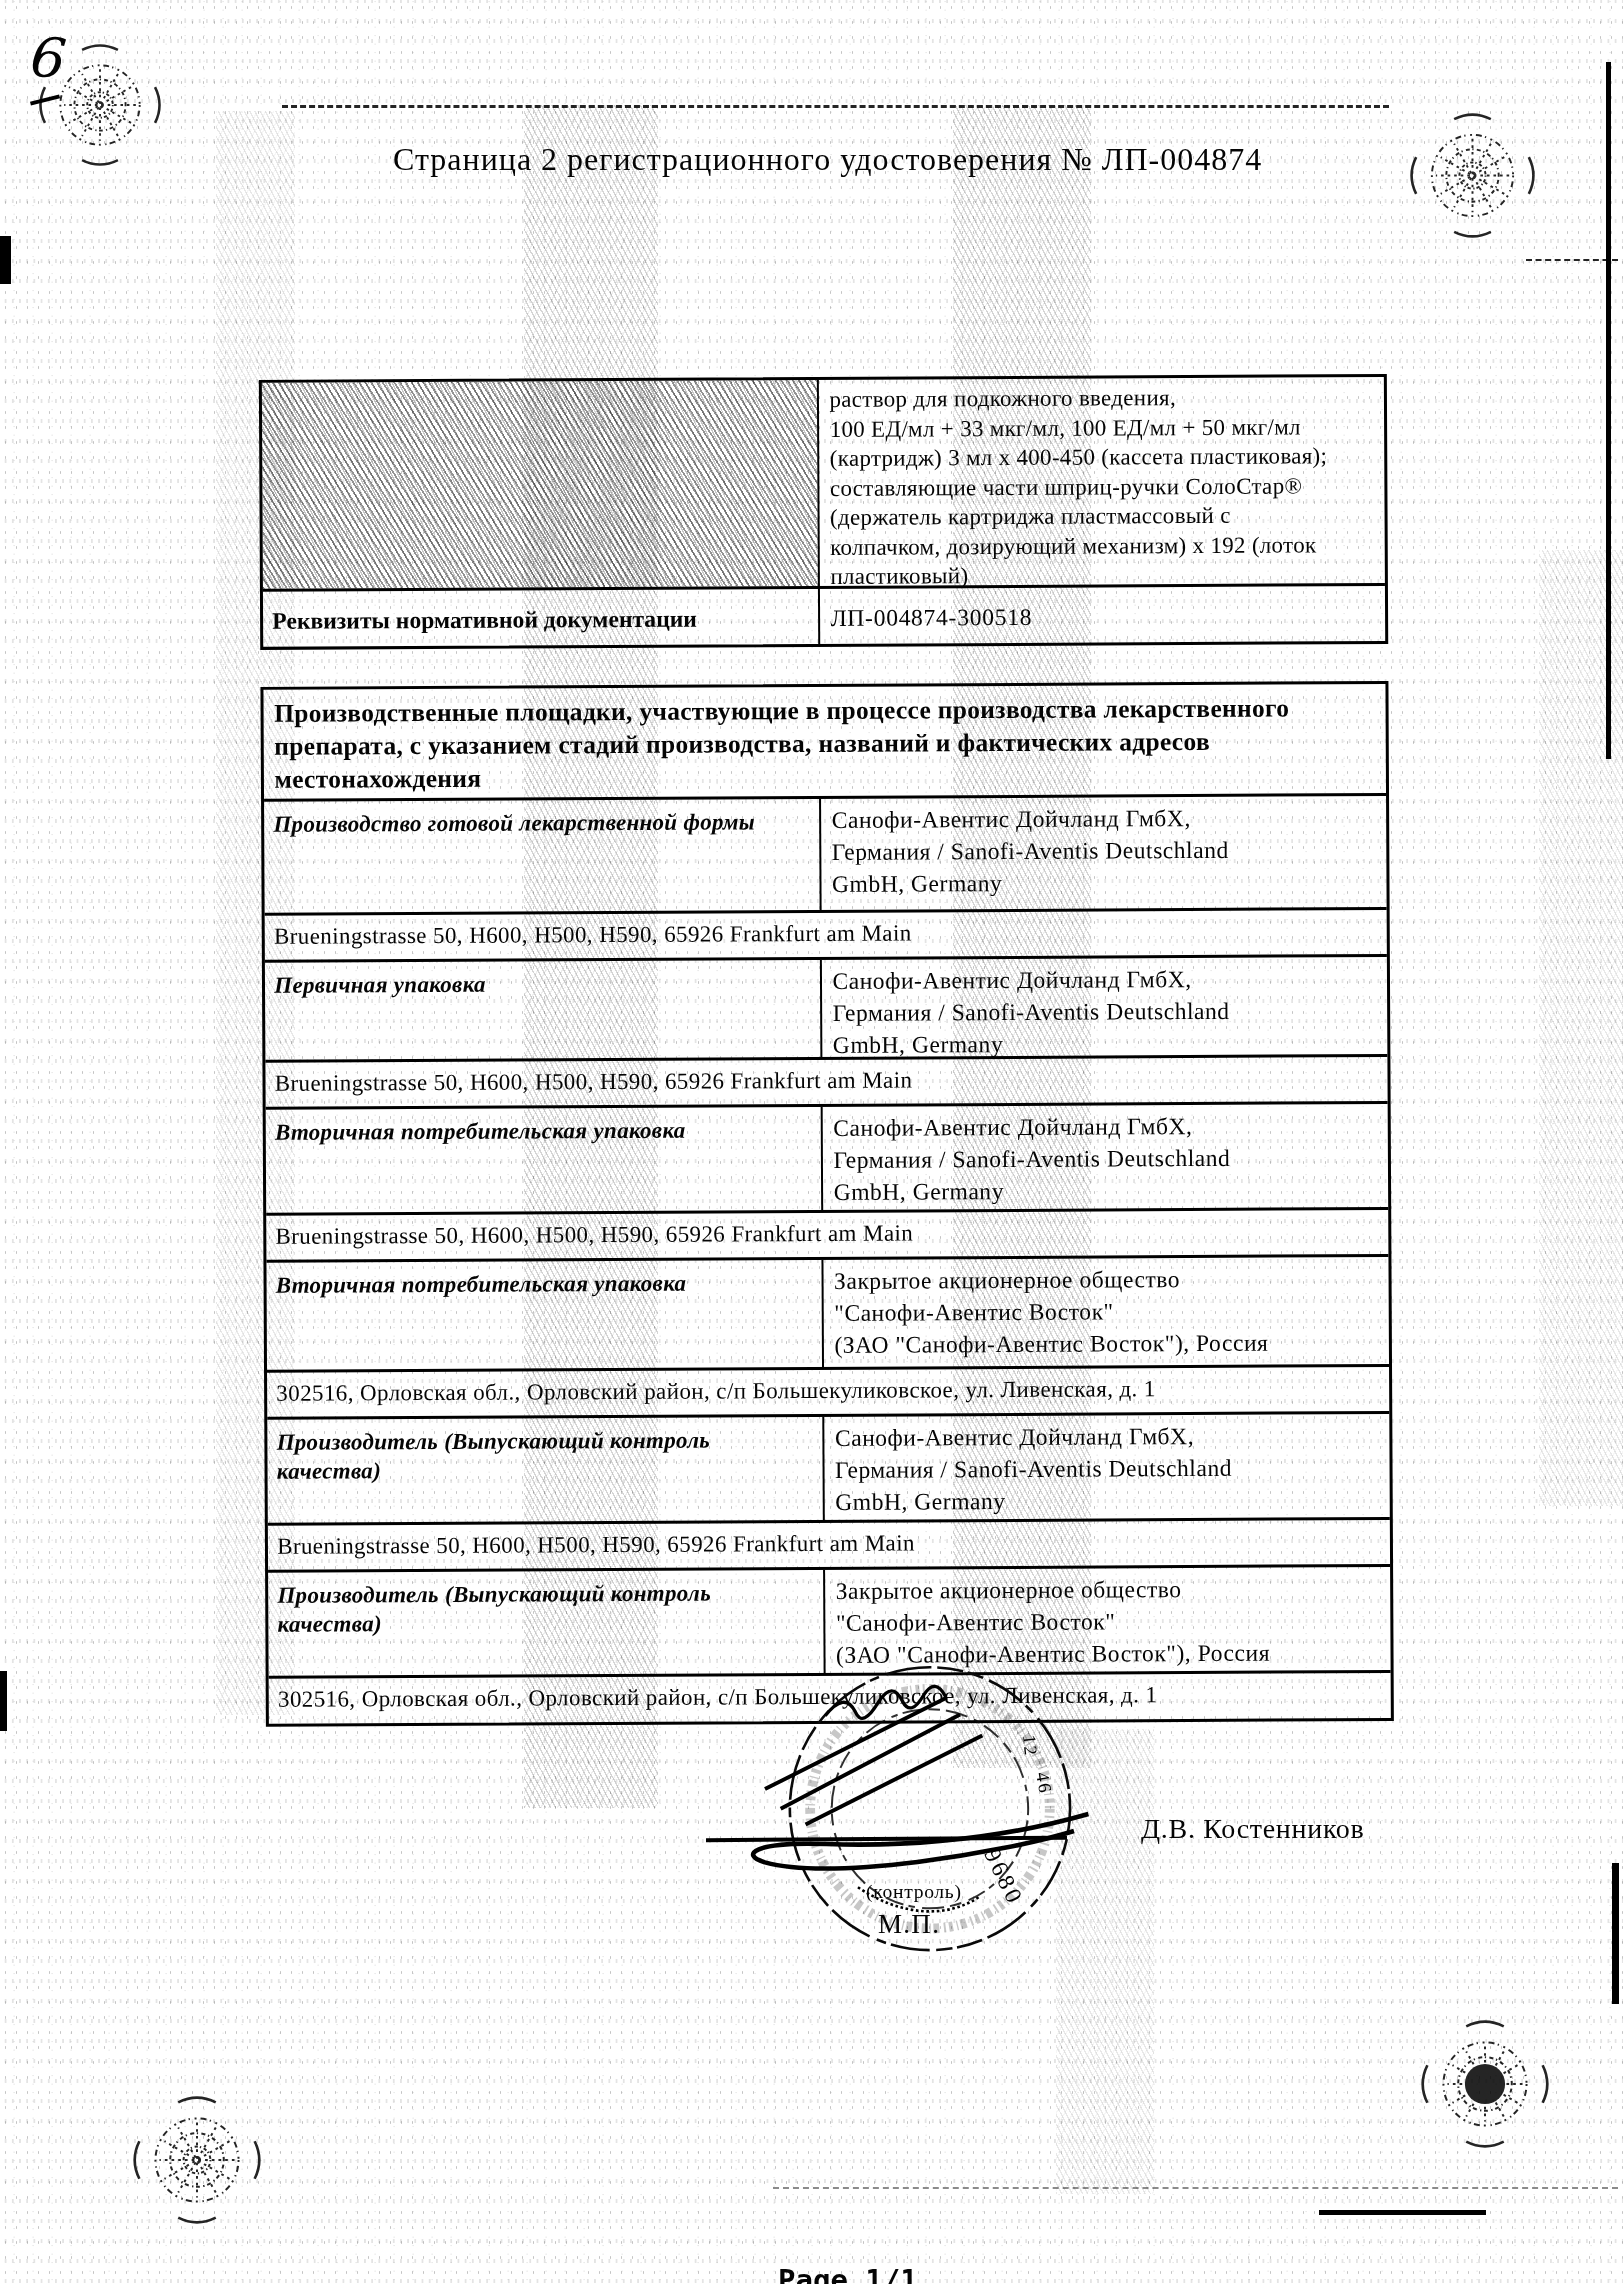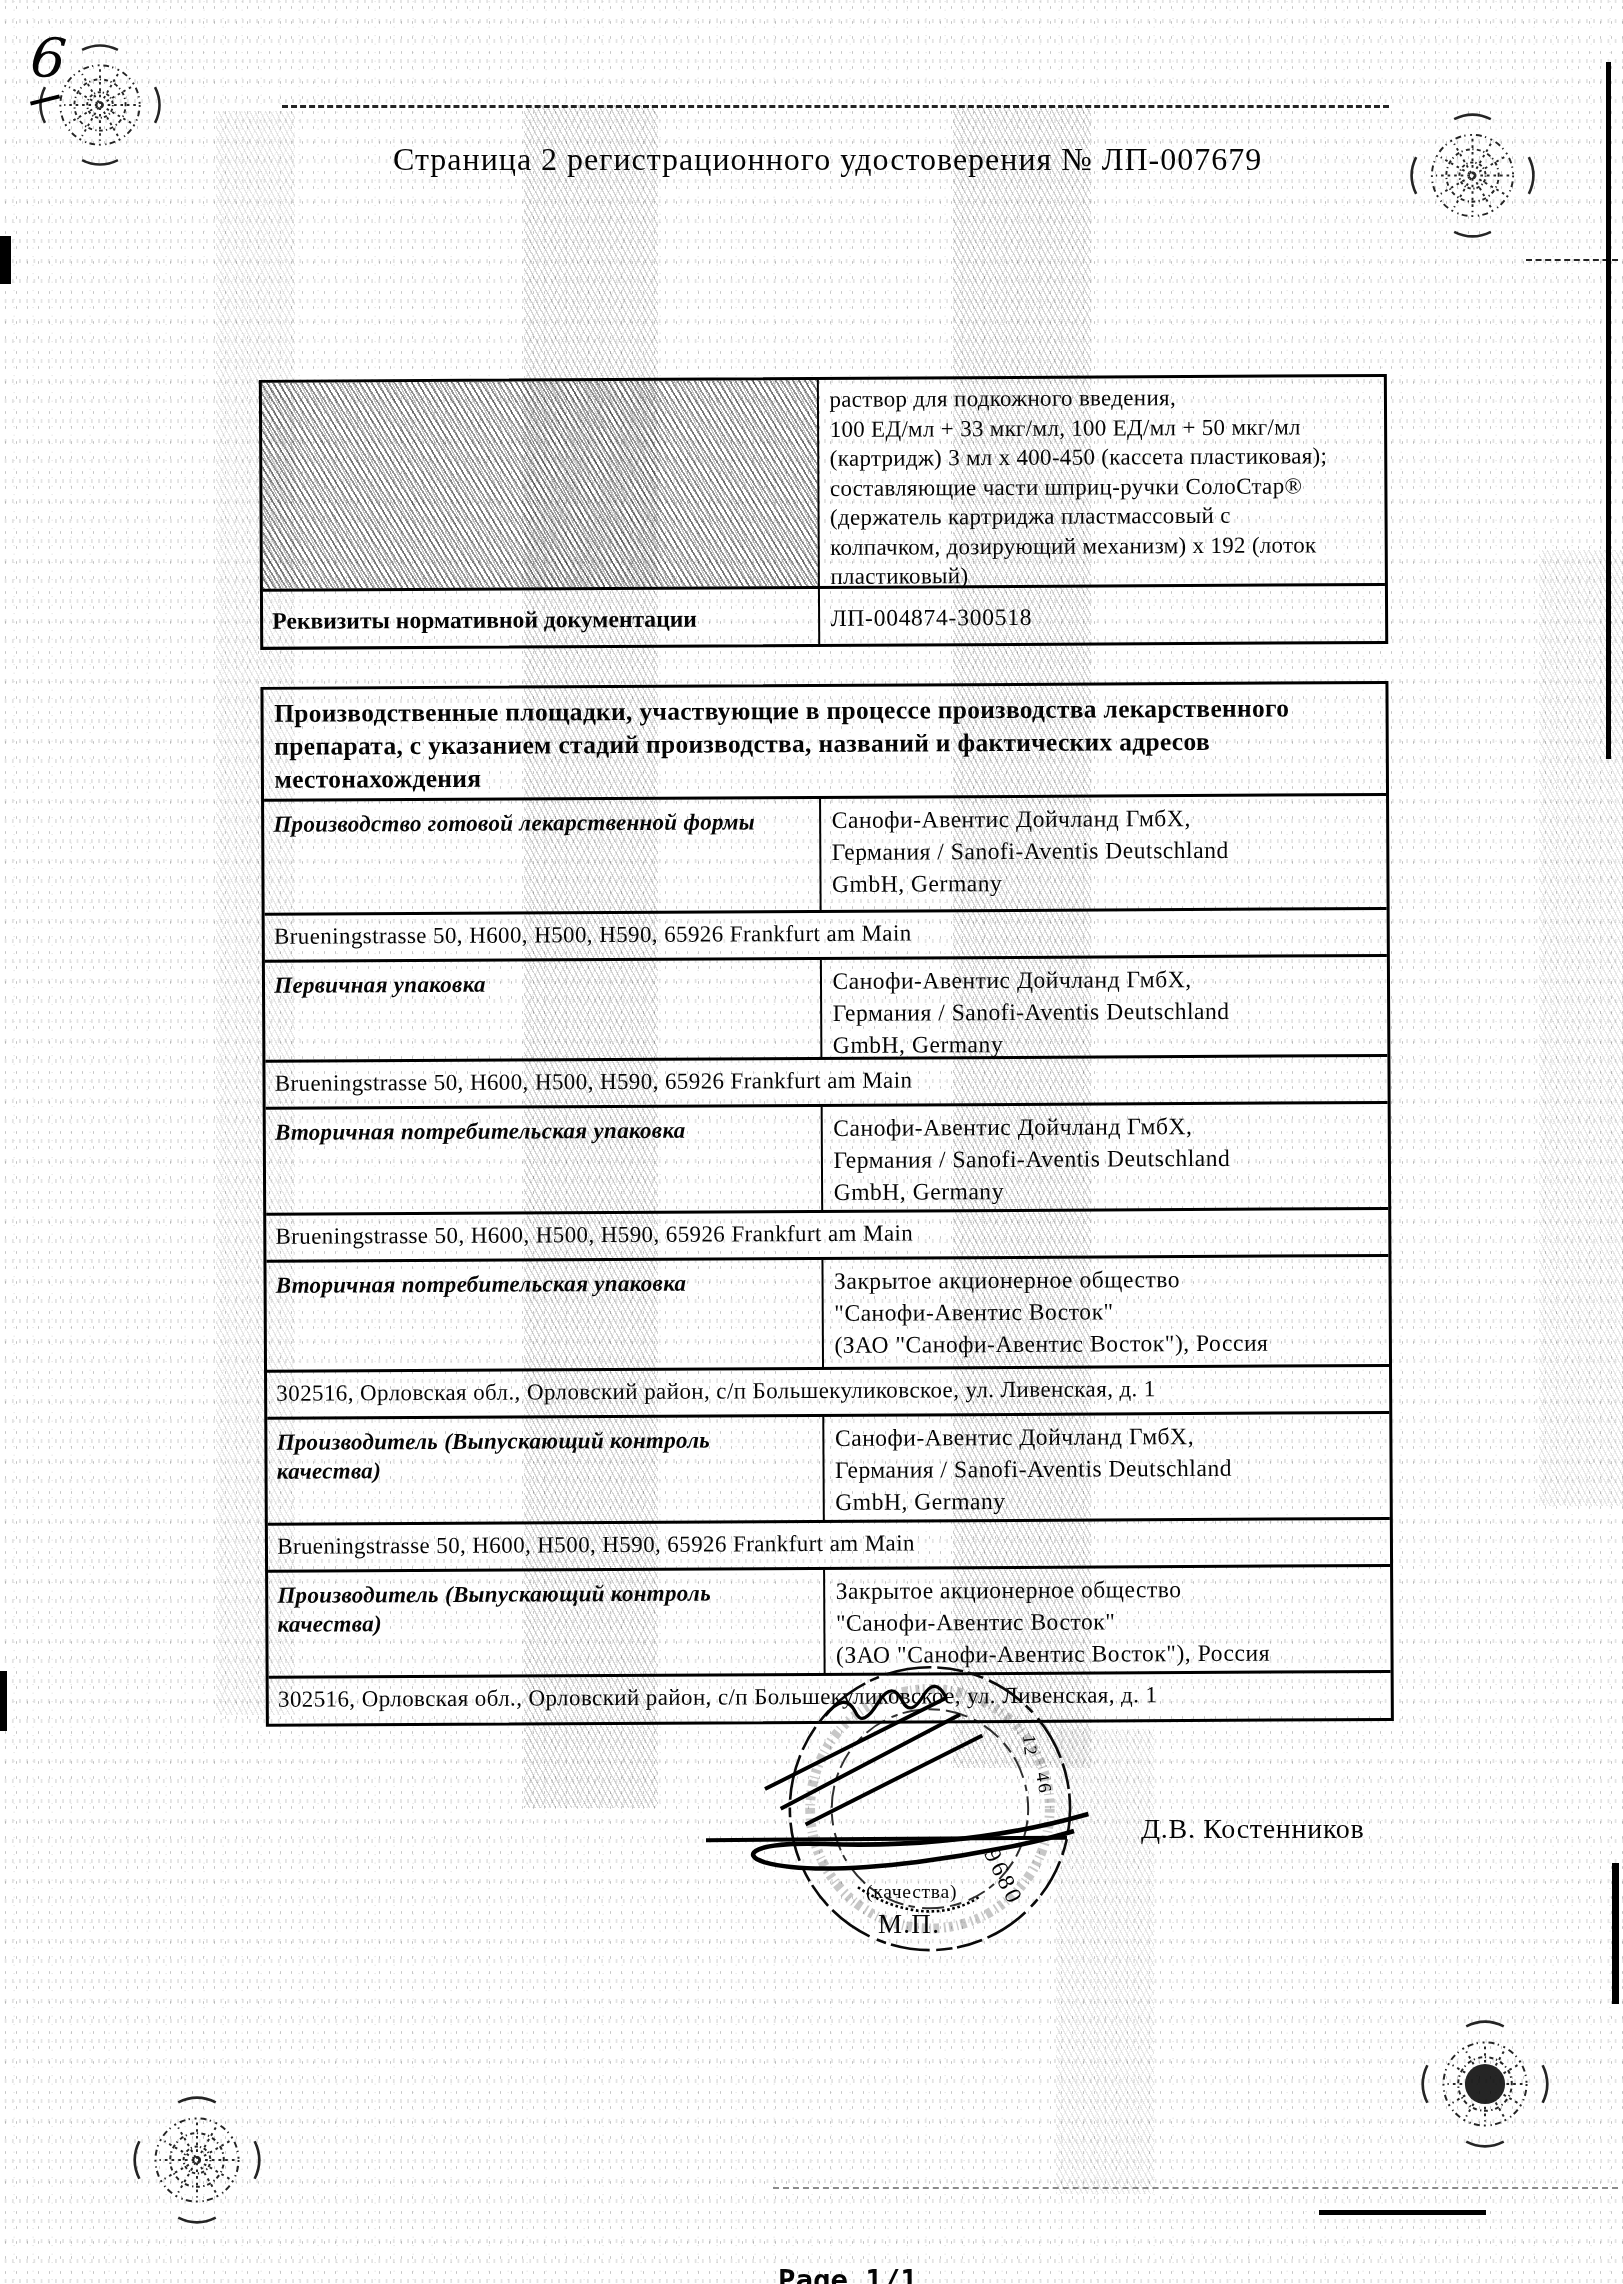--- a/index.html
+++ b/index.html
@@ -145,21 +145,21 @@
   <div class="blob" style="left:1606px; top:62px; width:5.2px; height:697px;"></div>
   <div class="blob" style="left:1612px; top:1863px; width:6.5px; height:141px;"></div>
   <div class="blob" style="left:30px; top:98px; width:30px; height:3.9px; transform:rotate(-14deg);"></div>
   <div class="blob" style="left:1319px; top:2210px; width:167px; height:5.2px;"></div>
   <div class="dashline" style="left:282px; top:105px; width:1107px;"></div>
   <div class="dashline" style="left:1526px; top:259px; width:92px; border-top-width:2.6px;"></div>
   <div class="dashline" style="left:773px; top:2187px; width:845px; border-top-width:2px; opacity:.45;"></div>
 
   <div class="hand-number">6</div>
 
-  <div class="header-title">Страница 2 регистрационного удостоверения № ЛП-007679</div>
+  <div class="header-title">Страница 2 регистрационного удостоверения № ЛП-004874</div>
 
   <div class="content">
 
     <div class="tbl t1">
       <div class="row" style="height:206px;">
         <div class="cellL noise-cell"></div>
         <div class="cellR desc">раствор для подкожного введения,
 100 ЕД/мл + 33 мкг/мл, 100 ЕД/мл + 50 мкг/мл
 (картридж) 3 мл х 400-450 (кассета пластиковая);
 составляющие части шприц-ручки СолоСтар®
@@ -251,20 +251,20 @@
     <circle cx="310" cy="262" r="183" fill="none" stroke="#000" stroke-width="15" stroke-dasharray="6 5 3 7 9 4 2 6" opacity=".22"></circle>
     <path d="M150,120 q30,-38 46,-6 q11,26 36,-16 q21,-32 36,0 q13,24 32,-9 q18,-29 34,2" fill="none" stroke="#000" stroke-width="5"></path>
     <path d="M58,232 L336,92 M82,262 L356,118 M120,286 L390,150" fill="none" stroke="#000" stroke-width="6"></path>
     <path d="M530,296 C420,330 160,372 58,344 C18,332 42,312 152,316 C300,321 436,303 552,270" fill="none" stroke="#000" stroke-width="7"></path>
     <path d="M200,382 C262,424 334,432 386,396" fill="none" stroke="#000" stroke-width="4" stroke-dasharray="4 4"></path>
     <text transform="translate(392,330) rotate(64)" font-size="36" font-family="Liberation Serif, serif" letter-spacing="5" fill="#000">9680</text>
     <text transform="translate(452,150) rotate(84)" font-size="28" font-family="Liberation Serif, serif" letter-spacing="3" fill="#000">12</text>
     <text transform="translate(472,208) rotate(80)" font-size="28" font-family="Liberation Serif, serif" letter-spacing="3" fill="#000">46</text>
   </svg>
 
-  <div class="sig-caption">(качества)</div>
+  <div class="sig-caption">(контроль)</div>
   <div class="seal-caption">М.П.</div>
 
   <div class="footer-page">Page 1/1</div>
 
   <div class="speckle"></div>
 </div>
 
 
 </body></html>

